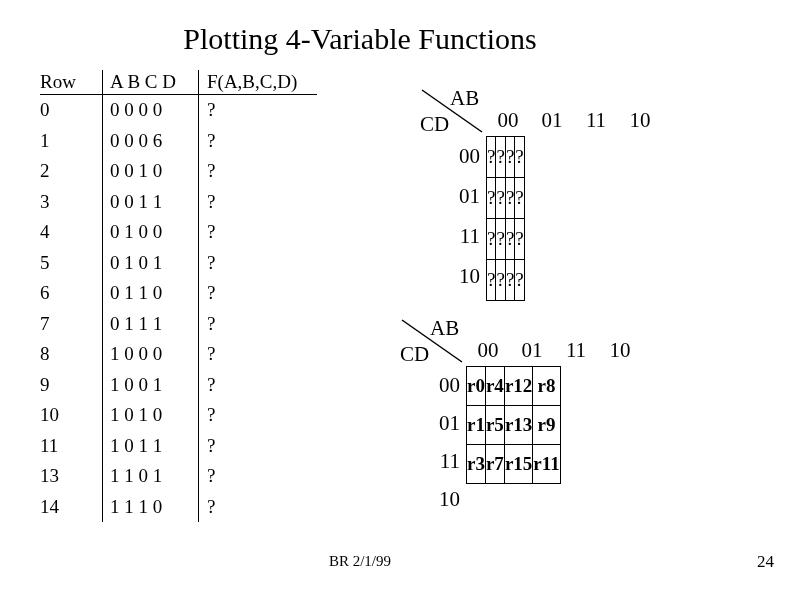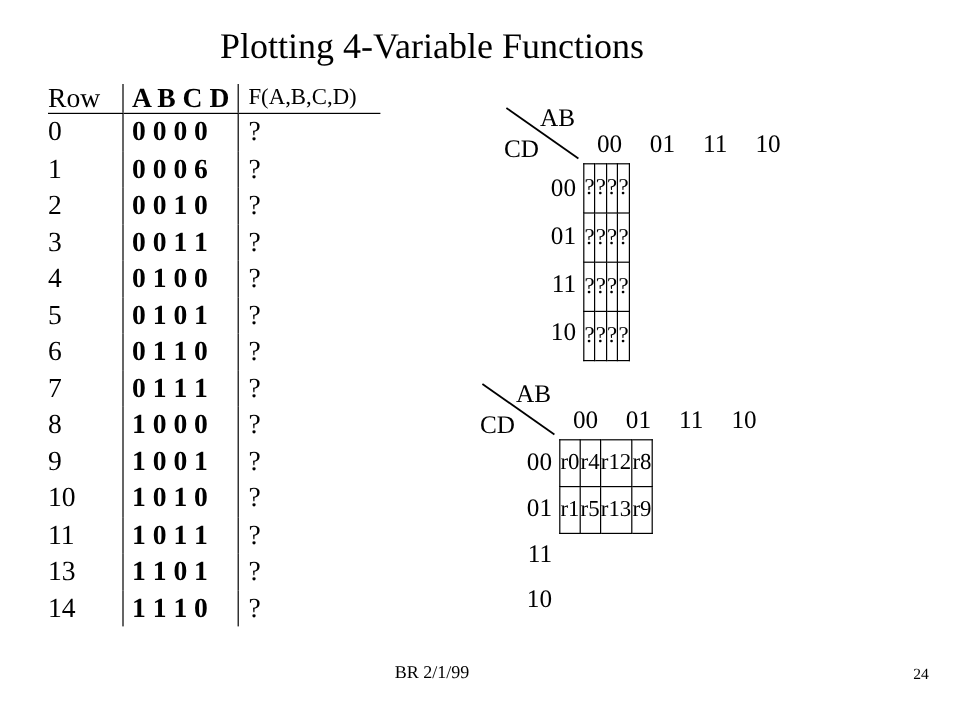--- a/index.html
+++ b/index.html
@@ -41,36 +41,35 @@
     top: 70px;
     font-size: 19px;
     line-height: 19px;
   }
   #truth-table table {
     border-collapse: collapse;
   }
   #truth-table td {
     padding: 0;
     vertical-align: top;
-    font-size: 23px;
+    font-size: 19px;
     line-height: 30.5px;
     height: 30.5px;
     white-space: nowrap;
   }
   .tt-row-col {
     width: 62px;
     text-align: left;
     padding-left: 0px !important;
   }
   .tt-in-col {
     width: 88px;
     text-align: left;
     padding-left: 7px !important;
     border-left: 1px solid #000;
-    font-weight: bold;
   }
   .tt-out-col {
     width: 110px;
     text-align: left;
     padding-left: 8px !important;
     border-left: 1px solid #000;
   }
   #tt-header td {
     border-bottom: 1px solid #000;
     line-height: 24px;
@@ -150,37 +149,38 @@
     top: 318px;
   }
   #kmap-r .kmap-grid {
     left: 66px;
     top: 48px;
   }
   #kmap-r .kmap-grid td {
     width: 44px;
     height: 38px;
     font-size: 19px;
+    font-weight: bold;
   }
 
   
   #footer-date {
     position: absolute;
     left: 0;
     top: 552px;
     width: 720px;
     text-align: center;
     font-size: 15px;
     line-height: 18px;
   }
   #footer-page {
     position: absolute;
     right: 26px;
     top: 554px;
-    font-size: 13px;
+    font-size: 17px;
     line-height: 16px;
   }
 </style>
 </head>
 <body>
 
 <div id="slide">
 
   <div id="title">Plotting 4-Variable Functions</div>
 
@@ -341,20 +341,26 @@
             <td>r4</td>
             <td>r12</td>
             <td>r8</td>
           </tr>
           <tr>
             <td>r1</td>
             <td>r5</td>
             <td>r13</td>
             <td>r9</td>
           </tr>
+          <tr>
+            <td>r3</td>
+            <td>r7</td>
+            <td>r15</td>
+            <td>r11</td>
+          </tr>
         </tbody>
     </table>
   </div>
 
   <div id="footer-date">BR 2/1/99</div>
   <div id="footer-page">24</div>
 
 </div>
 
 </body></html>

